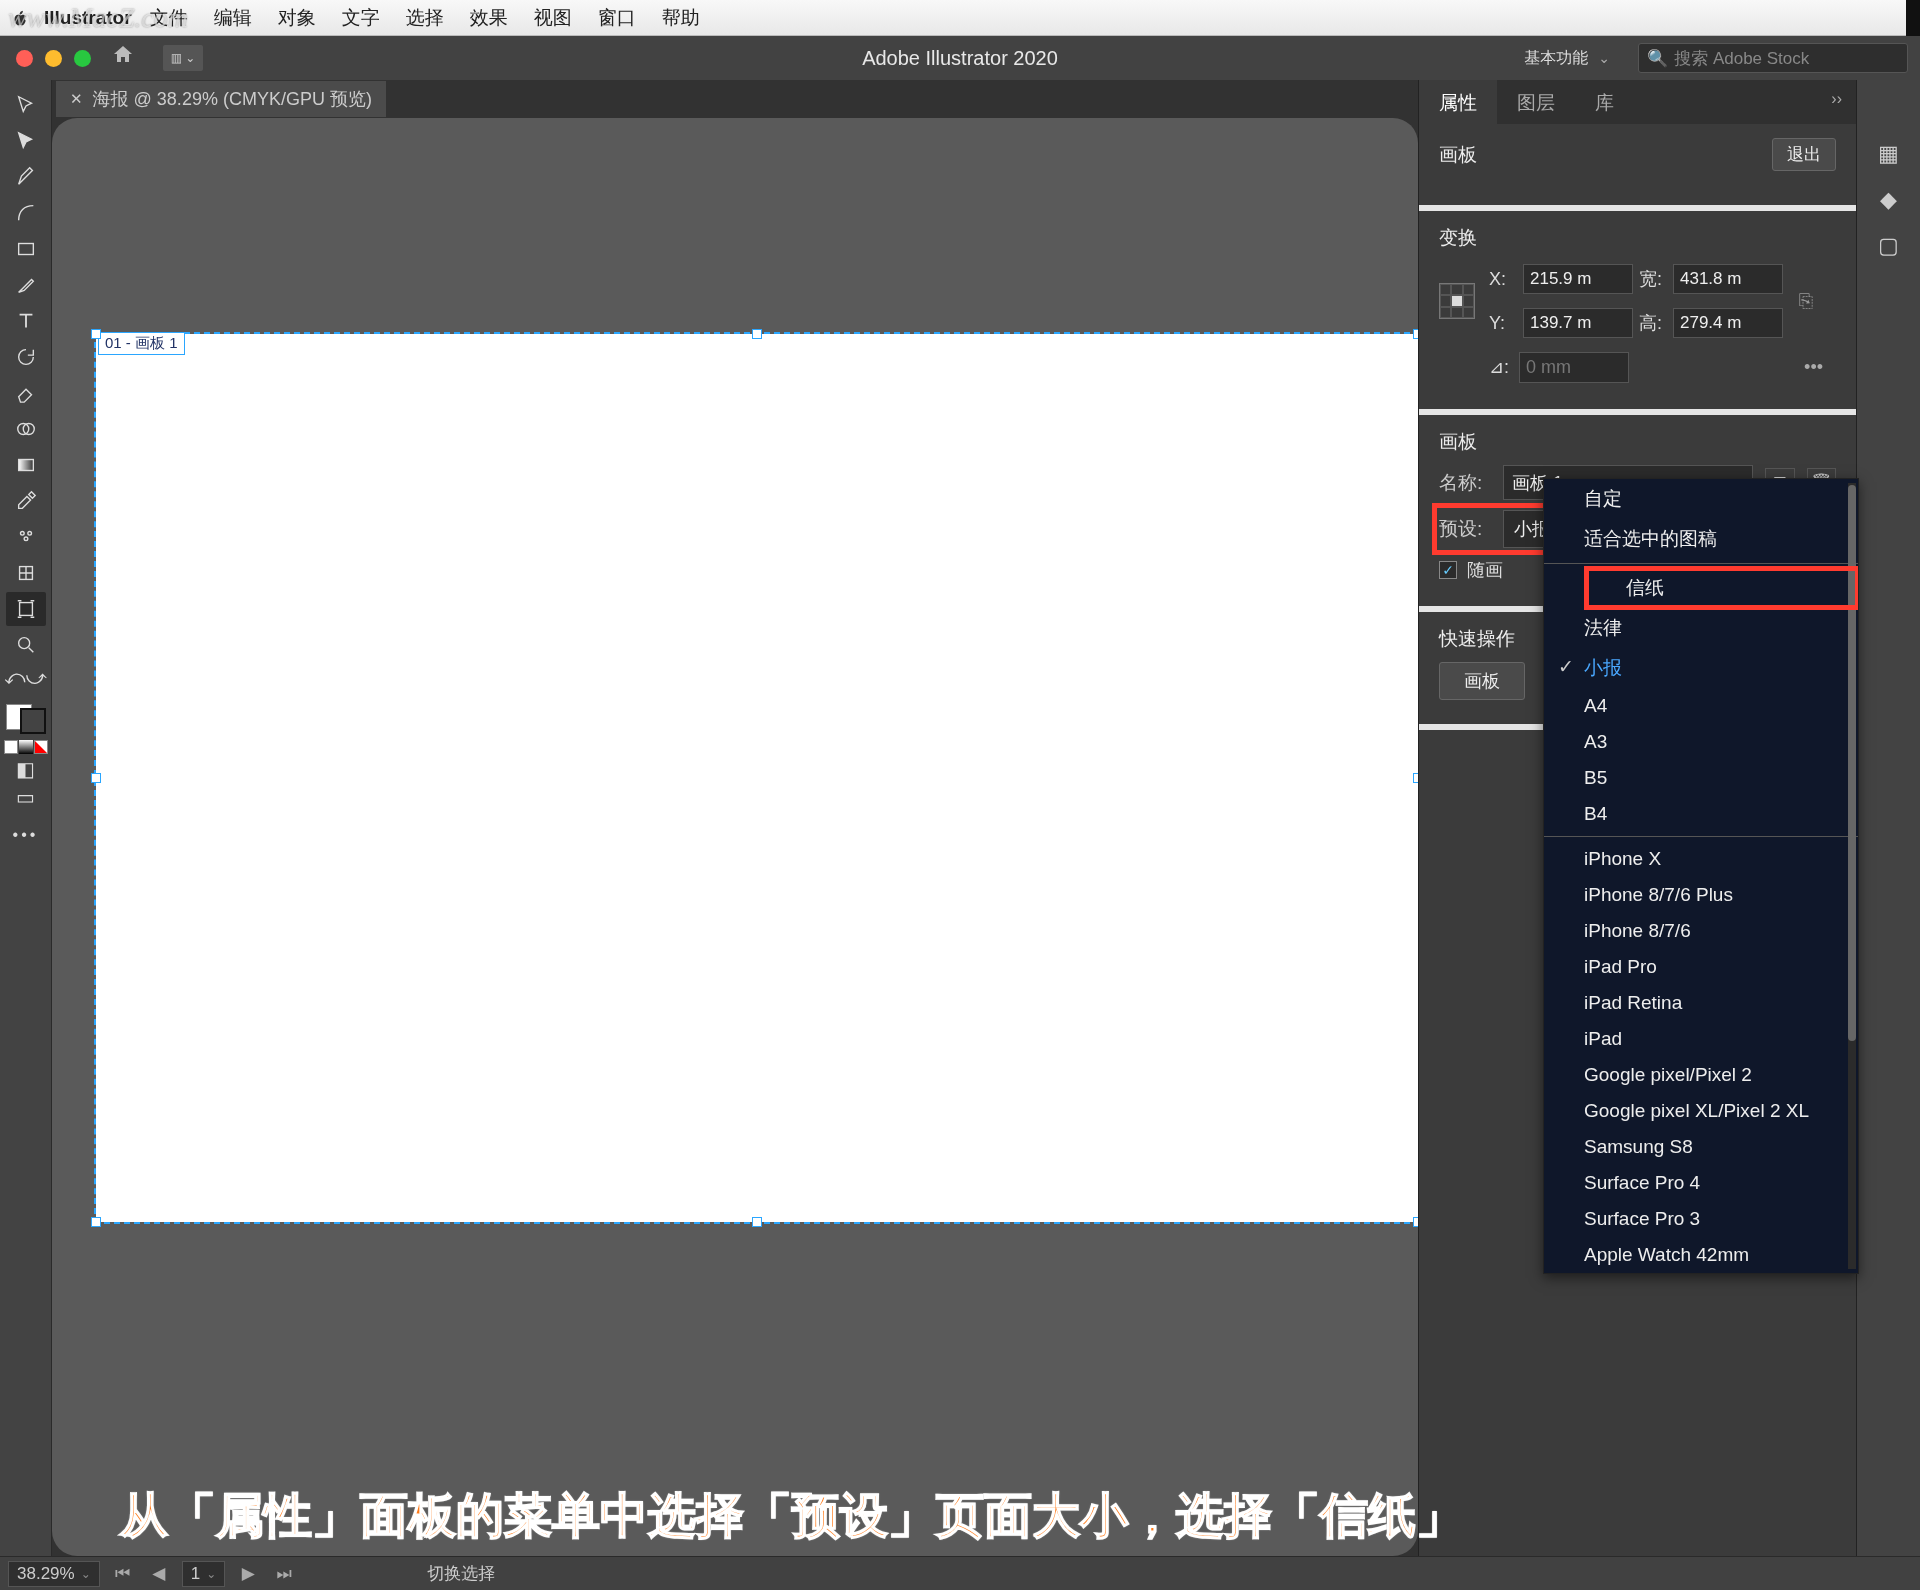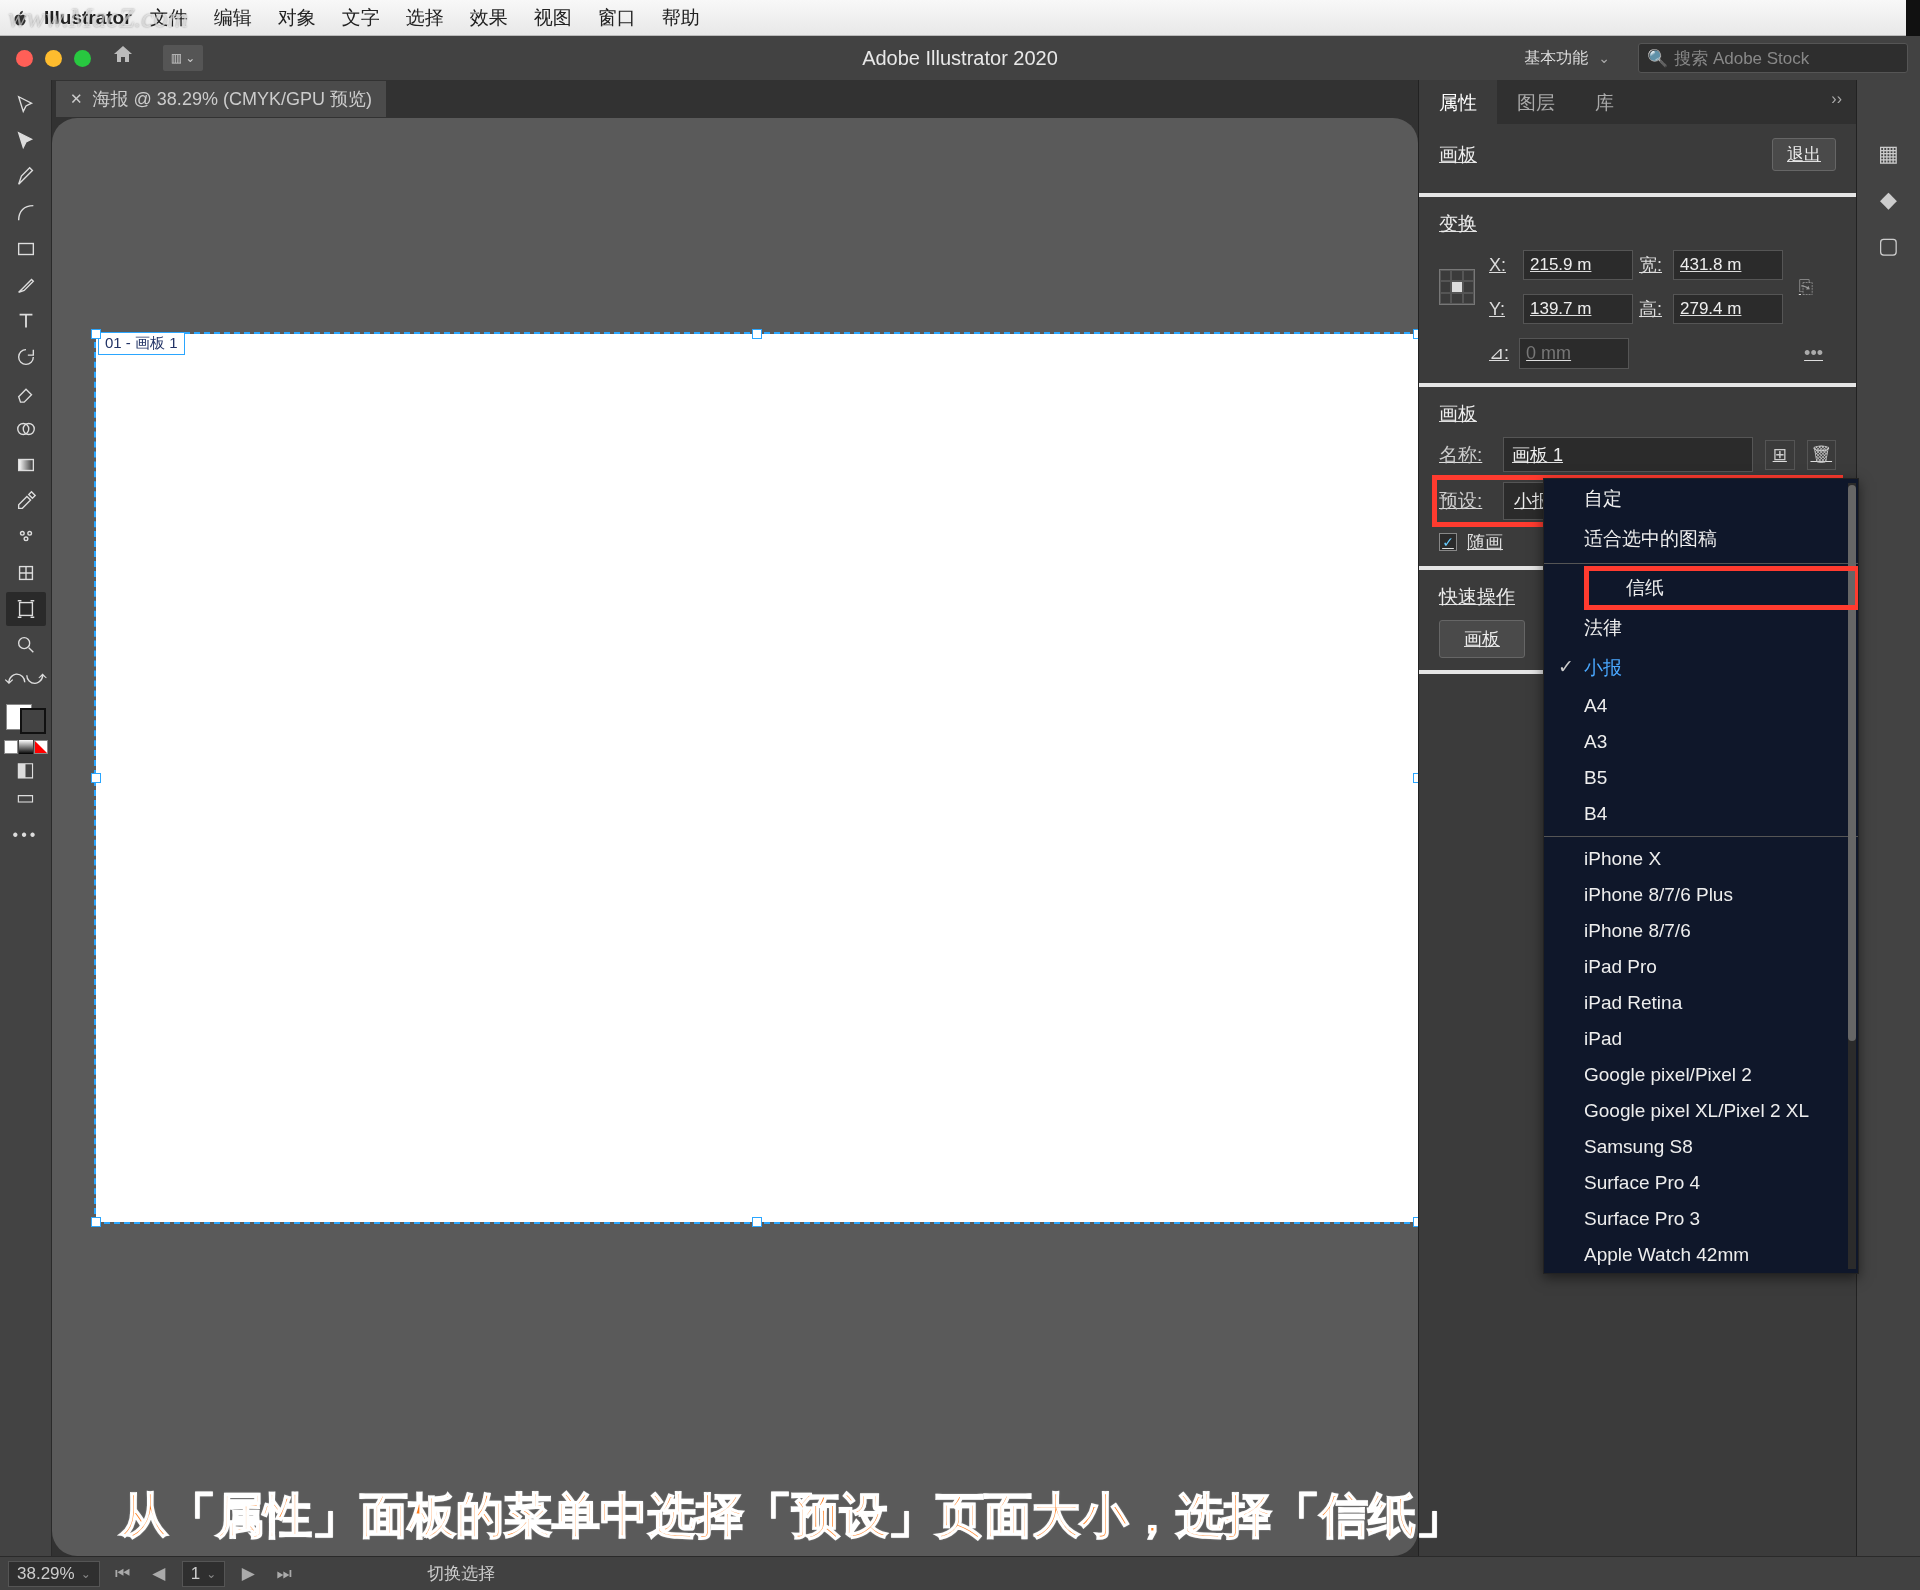--- a/index.html
+++ b/index.html
@@ -52,21 +52,21 @@
 
 .right-stack { position:absolute; right:0; top:80px; bottom:34px; width:502px; display:flex; }
 .prop-panel { width:438px; background:#3b3b3b; border-left:1px solid #222; color:#ddd; display:flex; flex-direction:column; position:relative;}
 .dock-icons { width:64px; background:#434343; border-left:1px solid #222; display:flex; flex-direction:column; align-items:center; gap:18px; padding-top:60px;}
 .dock-icons .di{ width:34px; height:28px; display:flex; align-items:center; justify-content:center; color:#ccc; font-size:22px;}
 .panel-tabs{ display:flex; height:44px; align-items:stretch; background:#303030; }
 .panel-tabs .ptab{ padding:10px 20px; font-size:19px; color:#aaa; }
 .panel-tabs .ptab.active{ background:#3b3b3b; color:#fff; }
 .panel-tabs .spacer{flex:1;}
 .panel-tabs .dexpand{ padding:10px 14px; color:#aaa;}
-.section { padding:14px 20px 12px 20px; border-bottom:4px solid #e5e5e5;text-decoration:underline;}
+.section { padding:14px 20px 24px 20px; border-bottom:6px solid #e5e5e5;}
 .section h4{ font-size:19px; font-weight:400; color:#eee; margin-bottom:10px; display:flex; justify-content:space-between; align-items:center;}
 .btn-exit{ background:#4a4a4a; border:1px solid #666; color:#eee; padding:4px 14px; font-size:17px; border-radius:3px;}
 .transform-grid{ display:grid; grid-template-columns: 44px 28px 110px 28px 110px 34px; grid-auto-rows:36px; gap:8px 6px; align-items:center; font-size:18px;}
 .ref-box{ width:36px; height:36px; border:1px solid #777; display:grid; grid-template-columns:repeat(3,1fr); grid-template-rows:repeat(3,1fr); grid-row:span 2;}
 .ref-box span{border:1px solid #555;}
 .ref-box span.sel{ background:#ddd;}
 .num-field{ background:#2b2b2b; border:1px solid #555; color:#eee; padding:4px 6px; font-size:17px; width:100%; text-align:left;}
 .lock{ grid-row:span 2; display:flex; align-items:center; justify-content:center; color:#999;}
 .angle-row{ grid-column:1 / -1; display:flex; gap:10px; align-items:center; padding-left:50px;}
 .angle-field{ width:110px; background:#2b2b2b; border:1px solid #555; color:#777; padding:4px 6px;}

